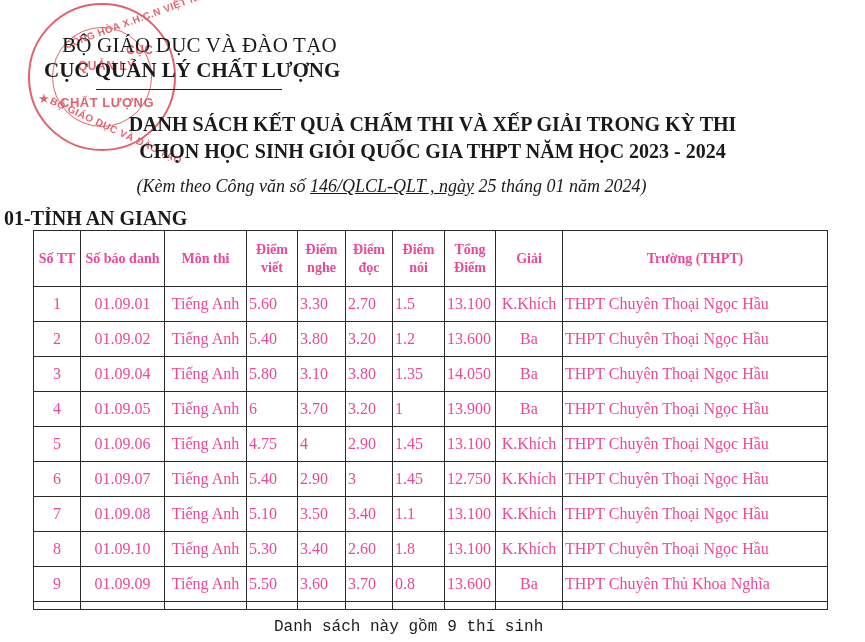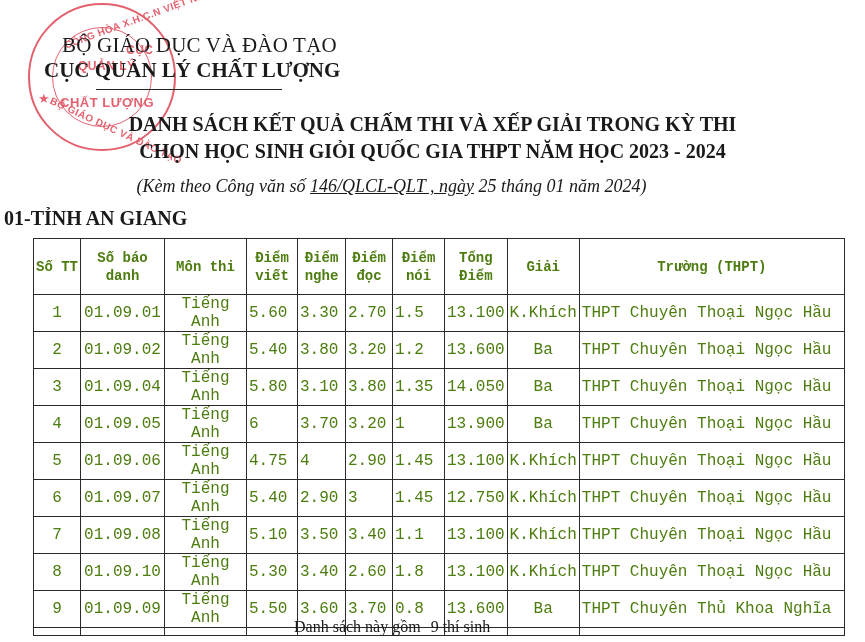--- a/index.html
+++ b/index.html
@@ -30,33 +30,33 @@
   .org-line { position:absolute; left:96px; top:89px; width:186px; height:1px; background:#222; }
 
   .title1 { position:absolute; left:0; width:865px; top:113px; text-align:center; font-size:20px; font-weight:bold; box-sizing:border-box; }
   .title2 { position:absolute; left:0; width:865px; top:140px; text-align:center; font-size:20px; font-weight:bold; box-sizing:border-box; }
   .subtitle { position:absolute; left:0; width:723px; top:176px; text-align:center; font-size:18px; font-style:italic; padding-left:60px; box-sizing:border-box; }
   .subtitle .u { text-decoration:underline; }
 
   .province { position:absolute; left:4px; top:207px; font-size:20px; font-weight:bold; }
 
   table.results {
-    position:absolute; left:33px; top:238px; border-collapse:collapse;
-    font-family:Liberation Mono, monospace; font-size:16px; color:#4d7c0f;
+    position:absolute; left:33px; top:230px; border-collapse:collapse;
+    font-family:Liberation Serif, serif; font-size:16px; color:#ec4899;
   }
   table.results th, table.results td {
     border:1.5px solid #2a2a2a; height:35px; padding:0 2px; box-sizing:border-box;
   }
   table.results th { font-weight:bold; font-size:14px; line-height:18px; text-align:center; height:56px; }
   table.results td.c { text-align:center; }
   table.results td.r { text-align:left; }
   table.results td.l { text-align:left; }
   table.results tr.tail td { height:8px; border-bottom:1.5px solid #2a2a2a; }
 
-  .footer { position:absolute; left:294px; top:618px; font-family:Liberation Serif, serif; font-size:16px; }
+  .footer { position:absolute; left:274px; top:618px; font-family:Liberation Mono, monospace; font-size:16px; }
   .footer span + span { margin-left:10px; }
 </style>
 </head>
 <body>
 
 <div class="stamp">
   <div class="inner"></div>
   <span class="txt ring-top">CỘNG HÒA X.H.C.N VIỆT NAM</span>
   <span class="star">★</span>
   <span class="txt" style="left:56px;top:38px;margin-left:40px;">CỤC</span>

